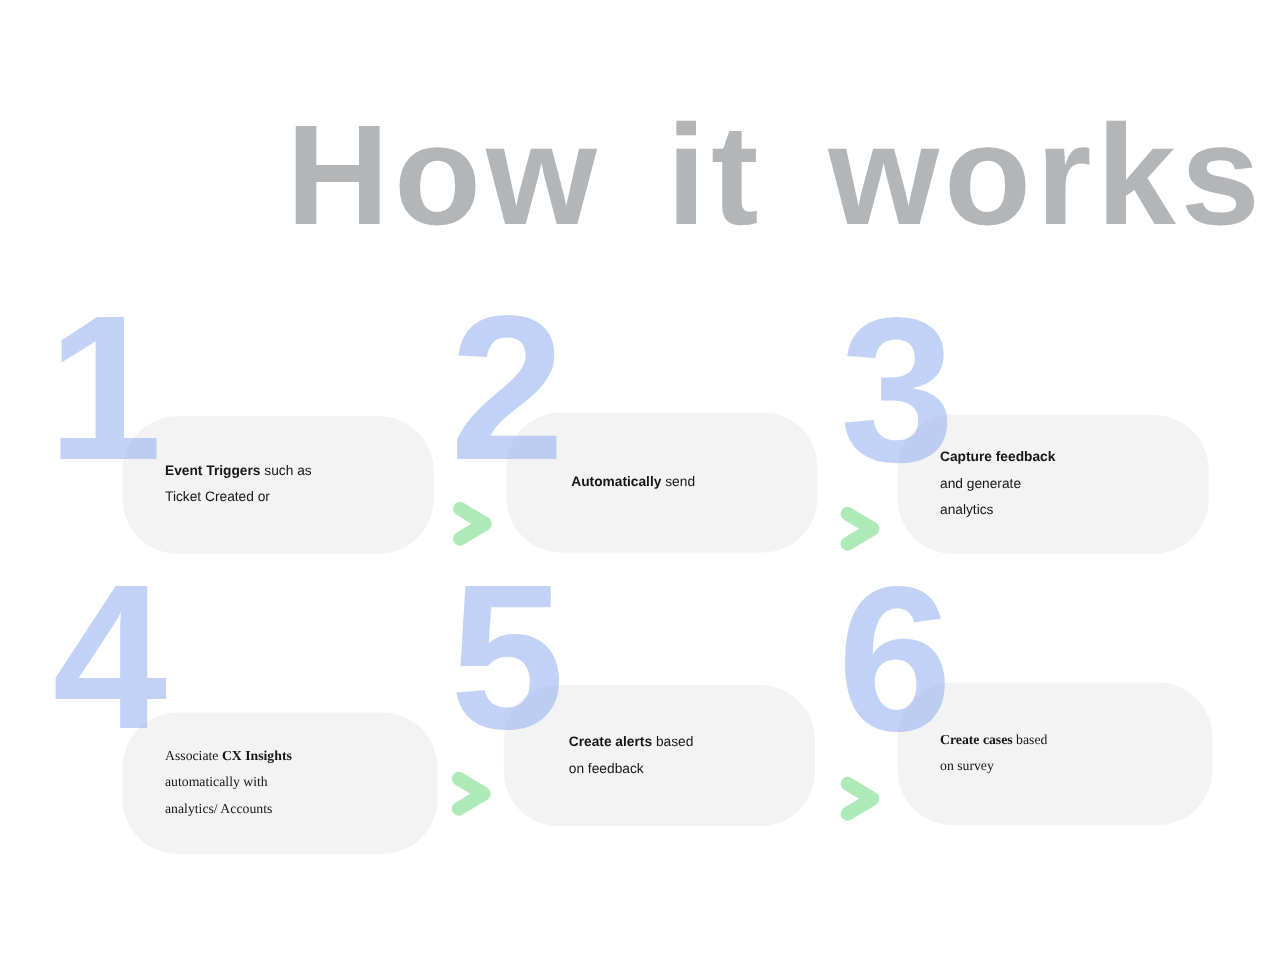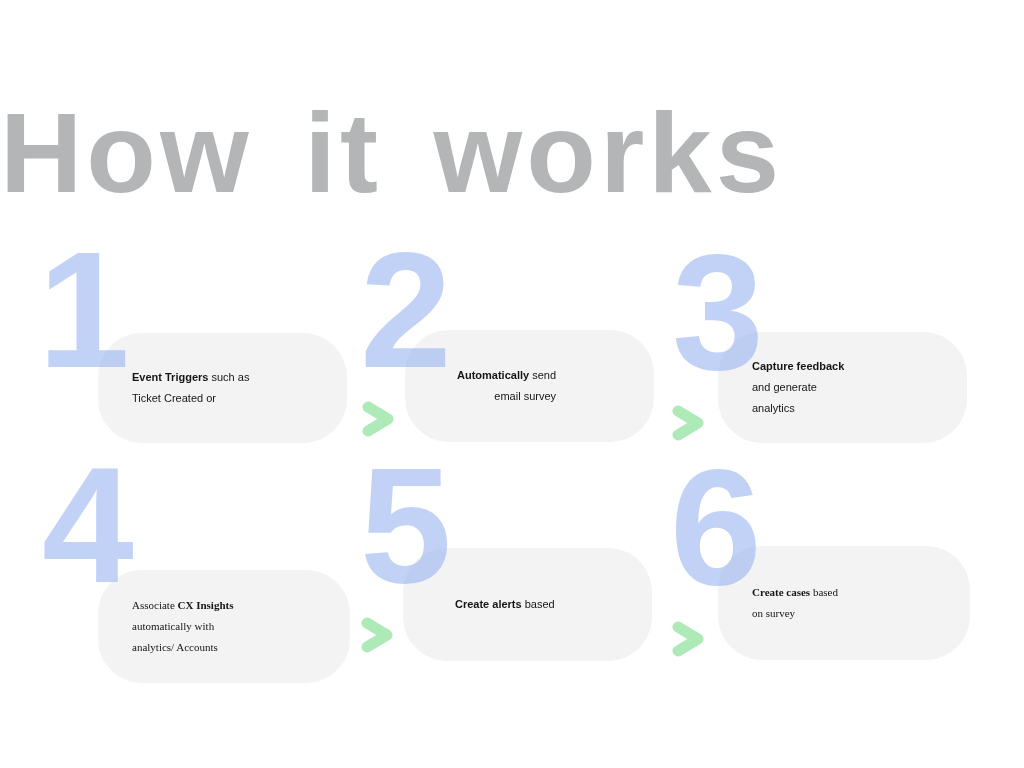--- a/index.html
+++ b/index.html
@@ -22,28 +22,27 @@
     position: relative;
     width: 1024px;
     height: 768px;
     background: var(--background);
   }
   .title {
     position: absolute;
     left: 0;
     top: 84px;
     width: 1012px;
-    text-align: left;
+    text-align: right;
     font-size: 114px;
     font-weight: bold;
     letter-spacing: 4px;
     word-spacing: 16px;
     line-height: 1;
     color: var(--title-gray);
-    margin-top: 12px;
   }
   .num {
     position: absolute;
     font-size: 165px;
     font-weight: bold;
     line-height: 1;
     color: var(--number-blue);
     opacity: var(--number-opacity);
     z-index: 3;
     pointer-events: none;
@@ -70,21 +69,21 @@
   .c4 { left: 98px;  top: 570px; height: 113px; width: 252px; font-family: Liberation Serif, serif; }
   .c5 { left: 403px; top: 548px; height: 113px; }
   .c6 { left: 718px; top: 546px; width: 252px; height: 114px; font-family: Liberation Serif, serif; }
   .card-text {
     padding-left: 34px;
     padding-right: 8px;
     font-size: 11px;
     line-height: 21px;
     color: var(--text-dark);
   }
-  .c2 .card-text, .c5 .card-text { padding-left: 52px; text-align: right; }
+  .c2 .card-text, .c5 .card-text { padding-left: 52px; }
   .card-text .b { font-weight: bold; }
   .arrow {
     position: absolute;
     width: 34px;
     height: 40px;
     z-index: 2;
   }
   .arrow svg { display: block; width: 34px; height: 40px; }
   .arrow polyline {
     fill: none;
@@ -114,40 +113,40 @@
 
   <div class="card c1">
     <div class="card-text">
         <div><span class="b">Event Triggers</span><span> such as</span></div>
         <div><span>Ticket Created or</span></div>
       </div>
   </div>
   <div class="card c2">
     <div class="card-text">
         <div><span class="b">Automatically</span><span> send</span></div>
-        <div><span>email survey</span></div>
       </div>
   </div>
   <div class="card c3">
     <div class="card-text">
         <div><span class="b">Capture feedback</span></div>
         <div><span>and generate</span></div>
         <div><span>analytics</span></div>
       </div>
   </div>
   <div class="card c4">
     <div class="card-text">
         <div><span>Associate </span><span class="b">CX Insights</span></div>
         <div><span>automatically with</span></div>
         <div><span>analytics/ Accounts</span></div>
       </div>
   </div>
   <div class="card c5">
     <div class="card-text">
         <div><span class="b">Create alerts</span><span> based</span></div>
+        <div><span>on feedback</span></div>
       </div>
   </div>
   <div class="card c6">
     <div class="card-text">
         <div><span class="b">Create cases</span><span> based</span></div>
         <div><span>on survey</span></div>
       </div>
   </div>
 
   <div class="arrow a1">

